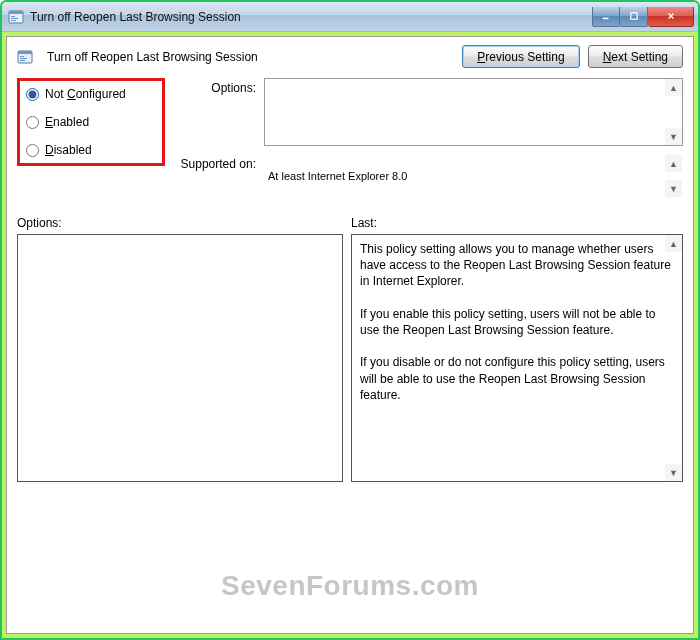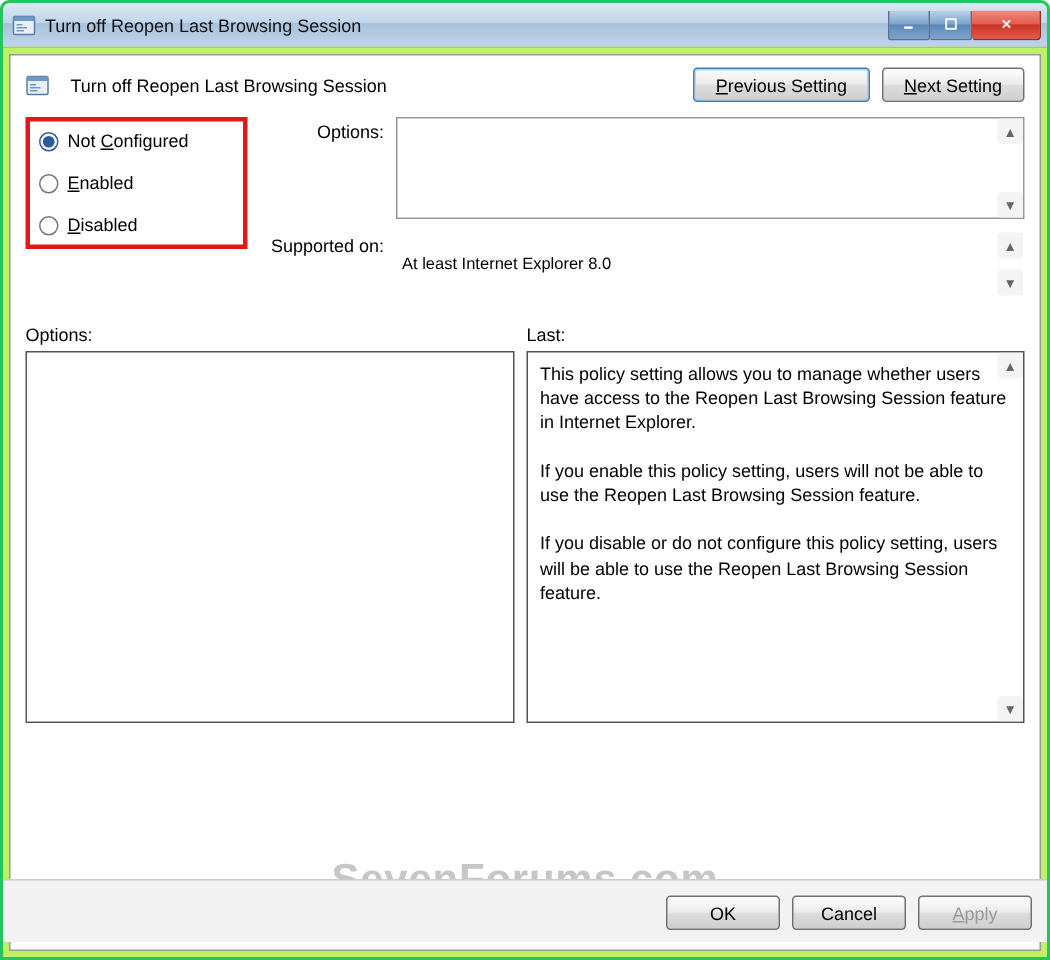--- a/index.html
+++ b/index.html
@@ -311,19 +311,14 @@
           <div class="scroll-btn">▲</div>
           <div class="scroll-btn">▼</div>
         </div>
       </div>
     </div>
 
   </div>
 
   <div class="watermark">SevenForums.com</div>
 
-  <div class="footer">
-    <button class="std">OK</button>
-    <button class="std">Cancel</button>
-    <button class="std" disabled=""><span class="mn">A</span>pply</button>
-  </div>
 
 </div>
 
 </body></html>

